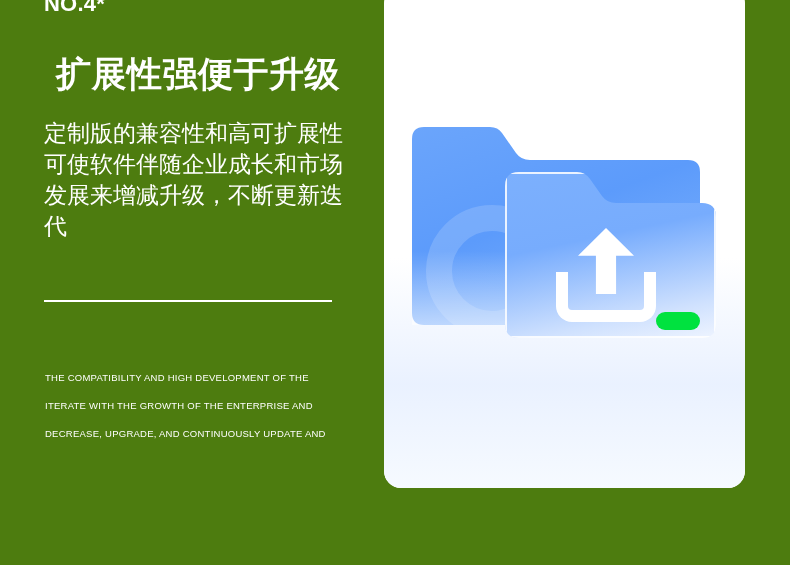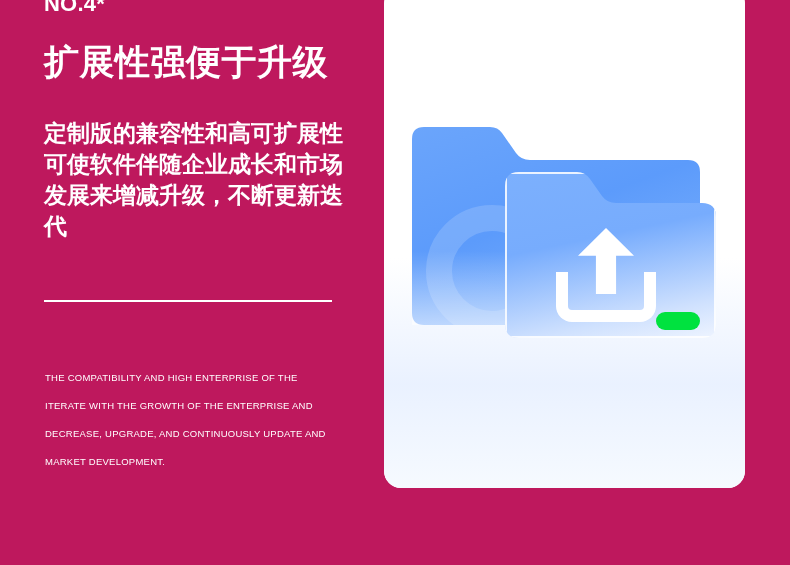--- a/index.html
+++ b/index.html
@@ -13,21 +13,21 @@
     overflow: hidden;
     font-family: "Liberation Sans", "DejaVu Sans", sans-serif;
     position: relative;
   }
 
   #stage {
     position: absolute;
     left: 0; top: 0;
     width: 790px;
     height: 565px;
-    background: #be185d;
+    background: #4d7c0f;
     overflow: hidden;
   }
 
   
   .left-col {
     position: absolute;
     left: 44px;
     top: -10px;
     width: 310px;
   }
@@ -45,30 +45,30 @@
   .headline {
     position: absolute;
     left: 0px;
     top: 52px;
     font-size: 35px;
     font-weight: bold;
     color: #ffffff;
     letter-spacing: 0.5px;
     line-height: 40px;
     white-space: nowrap;
-    margin: 0;
+    margin: 12px;
   }
 
   .subcopy {
     position: absolute;
     left: 0px;
     top: 128px;
     width: 300px;
     font-size: 23px;
-    font-weight: bold;
+    font-weight: normal;
     color: #ffffff;
     line-height: 31px;
     margin: 0;
   }
 
   .divider {
     position: absolute;
     left: 44px;
     top: 300px;
     width: 288px;
@@ -234,24 +234,23 @@
 
   <div class="left-col">
     <div class="eyebrow">NO.4*</div>
     <div class="headline">扩展性强便于升级</div>
     <div class="subcopy">定制版的兼容性和高可扩展性可使软件伴随企业成长和市场发展来增减升级，不断更新迭代</div>
   </div>
 
   <div class="divider"></div>
 
   <div class="eng-block">
-    <div class="eng-line">THE COMPATIBILITY AND HIGH ENTERPRISE OF THE</div>
+    <div class="eng-line">THE COMPATIBILITY AND HIGH DEVELOPMENT OF THE</div>
     <div class="eng-line">ITERATE WITH THE GROWTH OF THE ENTERPRISE AND</div>
     <div class="eng-line">DECREASE, UPGRADE, AND CONTINUOUSLY UPDATE AND</div>
-    <div class="eng-line">MARKET DEVELOPMENT.</div>
   </div>
 
   <div class="card">
     <div class="card-wash"></div>
 
     <div class="art">
 
       <div class="folder-back">
         <div class="folder-back-shape"></div>
         <div class="watermark"></div>

